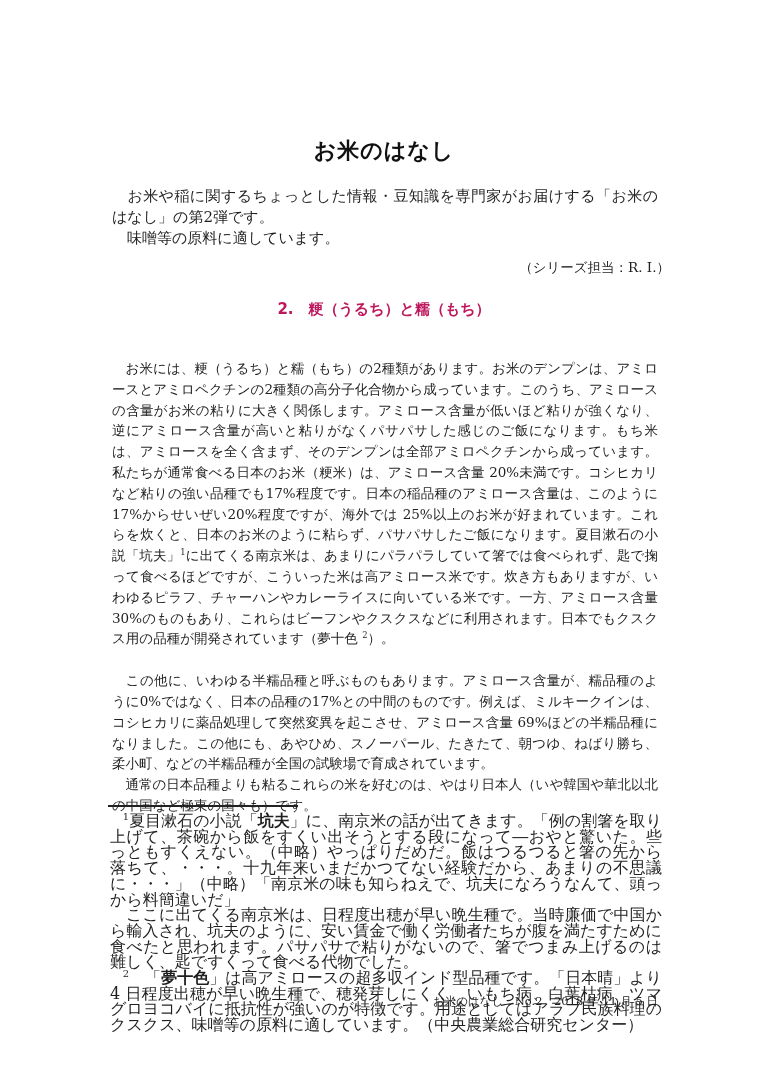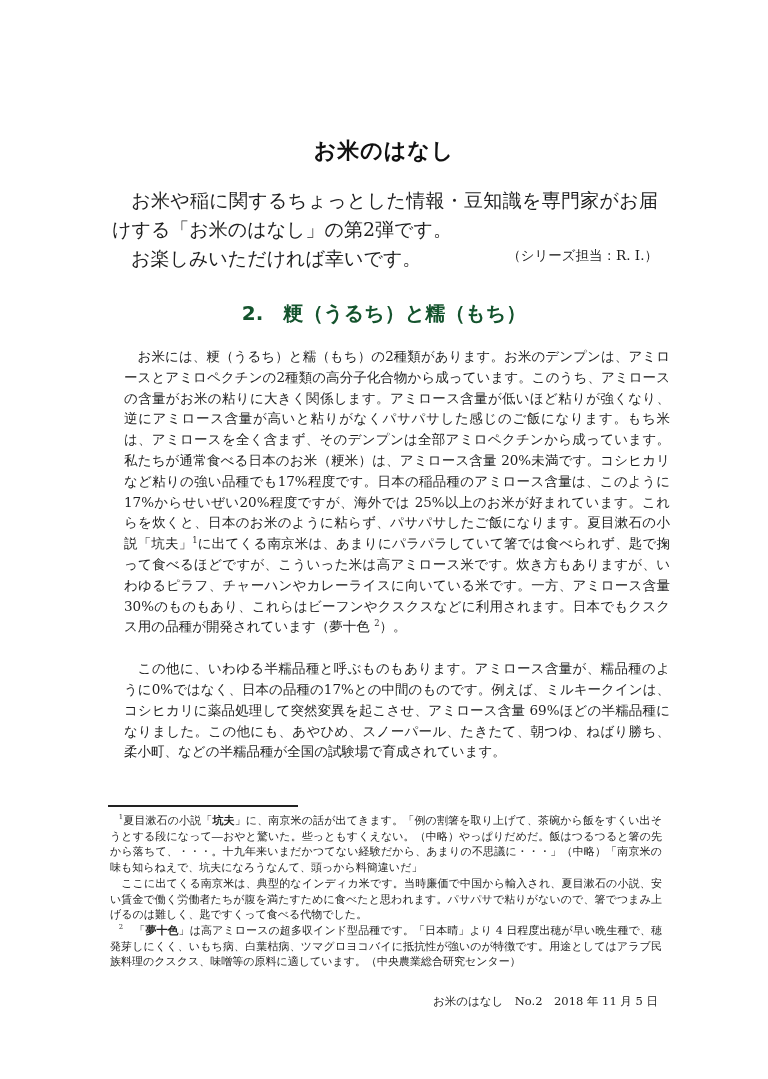--- a/index.html
+++ b/index.html
@@ -21,73 +21,74 @@
     vertical-align:baseline;
   }
   
   .doc-title {
     position:absolute; top:136px; left:0; width:768px; margin:0;
     text-align:center; font-family:"DejaVu Sans","Liberation Sans",sans-serif;
     font-weight:bold; font-size:22px; letter-spacing:1px; color:#111;
   }
   
   .intro { position:absolute; top:186px; left:112px; width:546px;
-    font-size:19px; line-height:29px; text-align:justify; }
+    font-size:15px; line-height:21px; text-align:justify; }
   .intro p { margin:0; }
   .credit { position:absolute; top:247px; left:112px; width:546px;
-    text-align:right; font-size:13.5px; margin:0; }
+    text-align:right; font-size:13.5px; margin:12px; }
   
   .section-heading {
     position:absolute; top:300px; left:0; width:768px; margin:0;
     text-align:center; font-family:"DejaVu Sans","Liberation Sans",sans-serif;
-    font-weight:bold; font-size:20px; color:#14532d;
+    font-weight:bold; font-size:15px; color:#be185d;
   }
   
-  .body-block { position:absolute; top:346px; left:112px; width:546px;
-    font-size:13.5px; line-height:20.8px; text-align:justify;margin-left:12px; }
+  .body-block { position:absolute; top:358px; left:112px; width:546px;
+    font-size:13.5px; line-height:20.8px; text-align:justify; }
   .body-block p { margin:0; }
   .body-block p.gap { margin-top:21px; }
   sup { font-size:0.62em; line-height:0; vertical-align:super; }
   
   .fn-rule { position:absolute; top:805px; left:108px; width:190px;
     border-top:2px solid #222; height:0; }
   .footnotes { position:absolute; top:813px; left:110px; width:552px;
-    font-size:11px; line-height:15.7px; text-align:justify; }
+    font-size:16px; line-height:15.7px; text-align:justify; }
   .footnotes p { margin:0; }
   .footnotes p.fn-lead { text-indent:0.8em; }
   .fn-bold { font-weight:bold; }
   
   .doc-footer { position:absolute; top:994px; left:112px; width:546px;
     text-align:right; font-size:11.5px; margin:0; }
 </style>
 </head>
 <body>
 
 <div class="page">
 
 
   <h1 class="doc-title">お米のはなし</h1>
 
   <div class="intro">
     <p>　お米や稲に関するちょっとした情報・豆知識を専門家がお届けする「お米のはなし」の第2弾です。</p>
-    <p>　お楽しみいただければ幸いです。</p>
+    <p>　味噌等の原料に適しています。</p>
   </div>
 
   <p class="credit">（シリーズ担当：R. I.）</p>
 
   <h2 class="section-heading">2.　粳（うるち）と糯（もち）</h2>
 
   <div class="body-block">
     <p><span>　お米には、粳（うるち）と糯（もち）の2種類があります。お米のデンプンは、アミロースとアミロペクチンの2種類の高分子化合物から成っています。このうち、アミロースの含量がお米の粘りに大きく関係します。アミロース含量が低いほど粘りが強くなり、逆にアミロース含量が高いと粘りがなくパサパサした感じのご飯になります。もち米は、アミロースを全く含まず、そのデンプンは全部アミロペクチンから成っています。私たちが通常食べる日本のお米（粳米）は、アミロース含量 20%未満です。コシヒカリなど粘りの強い品種でも17%程度です。日本の稲品種のアミロース含量は、このように17%からせいぜい20%程度ですが、海外では 25%以上のお米が好まれています。これらを炊くと、日本のお米のように粘らず、パサパサしたご飯になります。夏目漱石の小説「坑夫」</span><sup>1</sup><span>に出てくる南京米は、あまりにパラパラしていて箸では食べられず、匙で掬って食べるほどですが、こういった米は高アミロース米です。炊き方もありますが、いわゆるピラフ、チャーハンやカレーライスに向いている米です。一方、アミロース含量30%のものもあり、これらはビーフンやクスクスなどに利用されます。日本でもクスクス用の品種が開発されています（夢十色 </span><sup>2</sup><span>）。</span></p>
     <p class="gap">　この他に、いわゆる半糯品種と呼ぶものもあります。アミロース含量が、糯品種のように0%ではなく、日本の品種の17%との中間のものです。例えば、ミルキークインは、コシヒカリに薬品処理して突然変異を起こさせ、アミロース含量 69%ほどの半糯品種になりました。この他にも、あやひめ、スノーパール、たきたて、朝つゆ、ねばり勝ち、柔小町、などの半糯品種が全国の試験場で育成されています。</p>
+    <p>　通常の日本品種よりも粘るこれらの米を好むのは、やはり日本人（いや韓国や華北以北の中国など極東の国々も）です。</p>
   </div>
 
   <div class="fn-rule"></div>
 
   <div class="footnotes">
     <p class="fn-lead"><sup>1</sup><span>夏目漱石の小説「</span><span class="fn-bold">坑夫</span><span>」に、南京米の話が出てきます。「例の割箸を取り上げて、茶碗から飯をすくい出そうとする段になって―おやと驚いた。些っともすくえない。（中略）やっぱりだめだ。飯はつるつると箸の先から落ちて、・・・。十九年来いまだかつてない経験だから、あまりの不思議に・・・」（中略）「南京米の味も知らねえで、坑夫になろうなんて、頭っから料簡違いだ」</span></p>
-    <p>　ここに出てくる南京米は、典型的なインディカ米です。当時廉価で中国から輸入され、夏目漱石の小説、安い賃金で働く労働者たちが腹を満たすために食べたと思われます。パサパサで粘りがないので、箸でつまみ上げるのは難しく、匙ですくって食べる代物でした。</p>
+    <p>　ここに出てくる南京米は、日程度出穂が早い晩生種で。当時廉価で中国から輸入され、坑夫のように、安い賃金で働く労働者たちが腹を満たすために食べたと思われます。パサパサで粘りがないので、箸でつまみ上げるのは難しく、匙ですくって食べる代物でした。</p>
     <p class="fn-lead"><sup>2</sup><span>　「</span><span class="fn-bold">夢十色</span><span>」は高アミロースの超多収インド型品種です。「日本晴」より 4 日程度出穂が早い晩生種で、穂発芽しにくく、いもち病、白葉枯病、ツマグロヨコバイに抵抗性が強いのが特徴です。用途としてはアラブ民族料理のクスクス、味噌等の原料に適しています。（中央農業総合研究センター）</span></p>
   </div>
 
   <p class="doc-footer">お米のはなし　No.2　2018 年 11 月 5 日</p>
 
 </div>
 
 </body></html>

